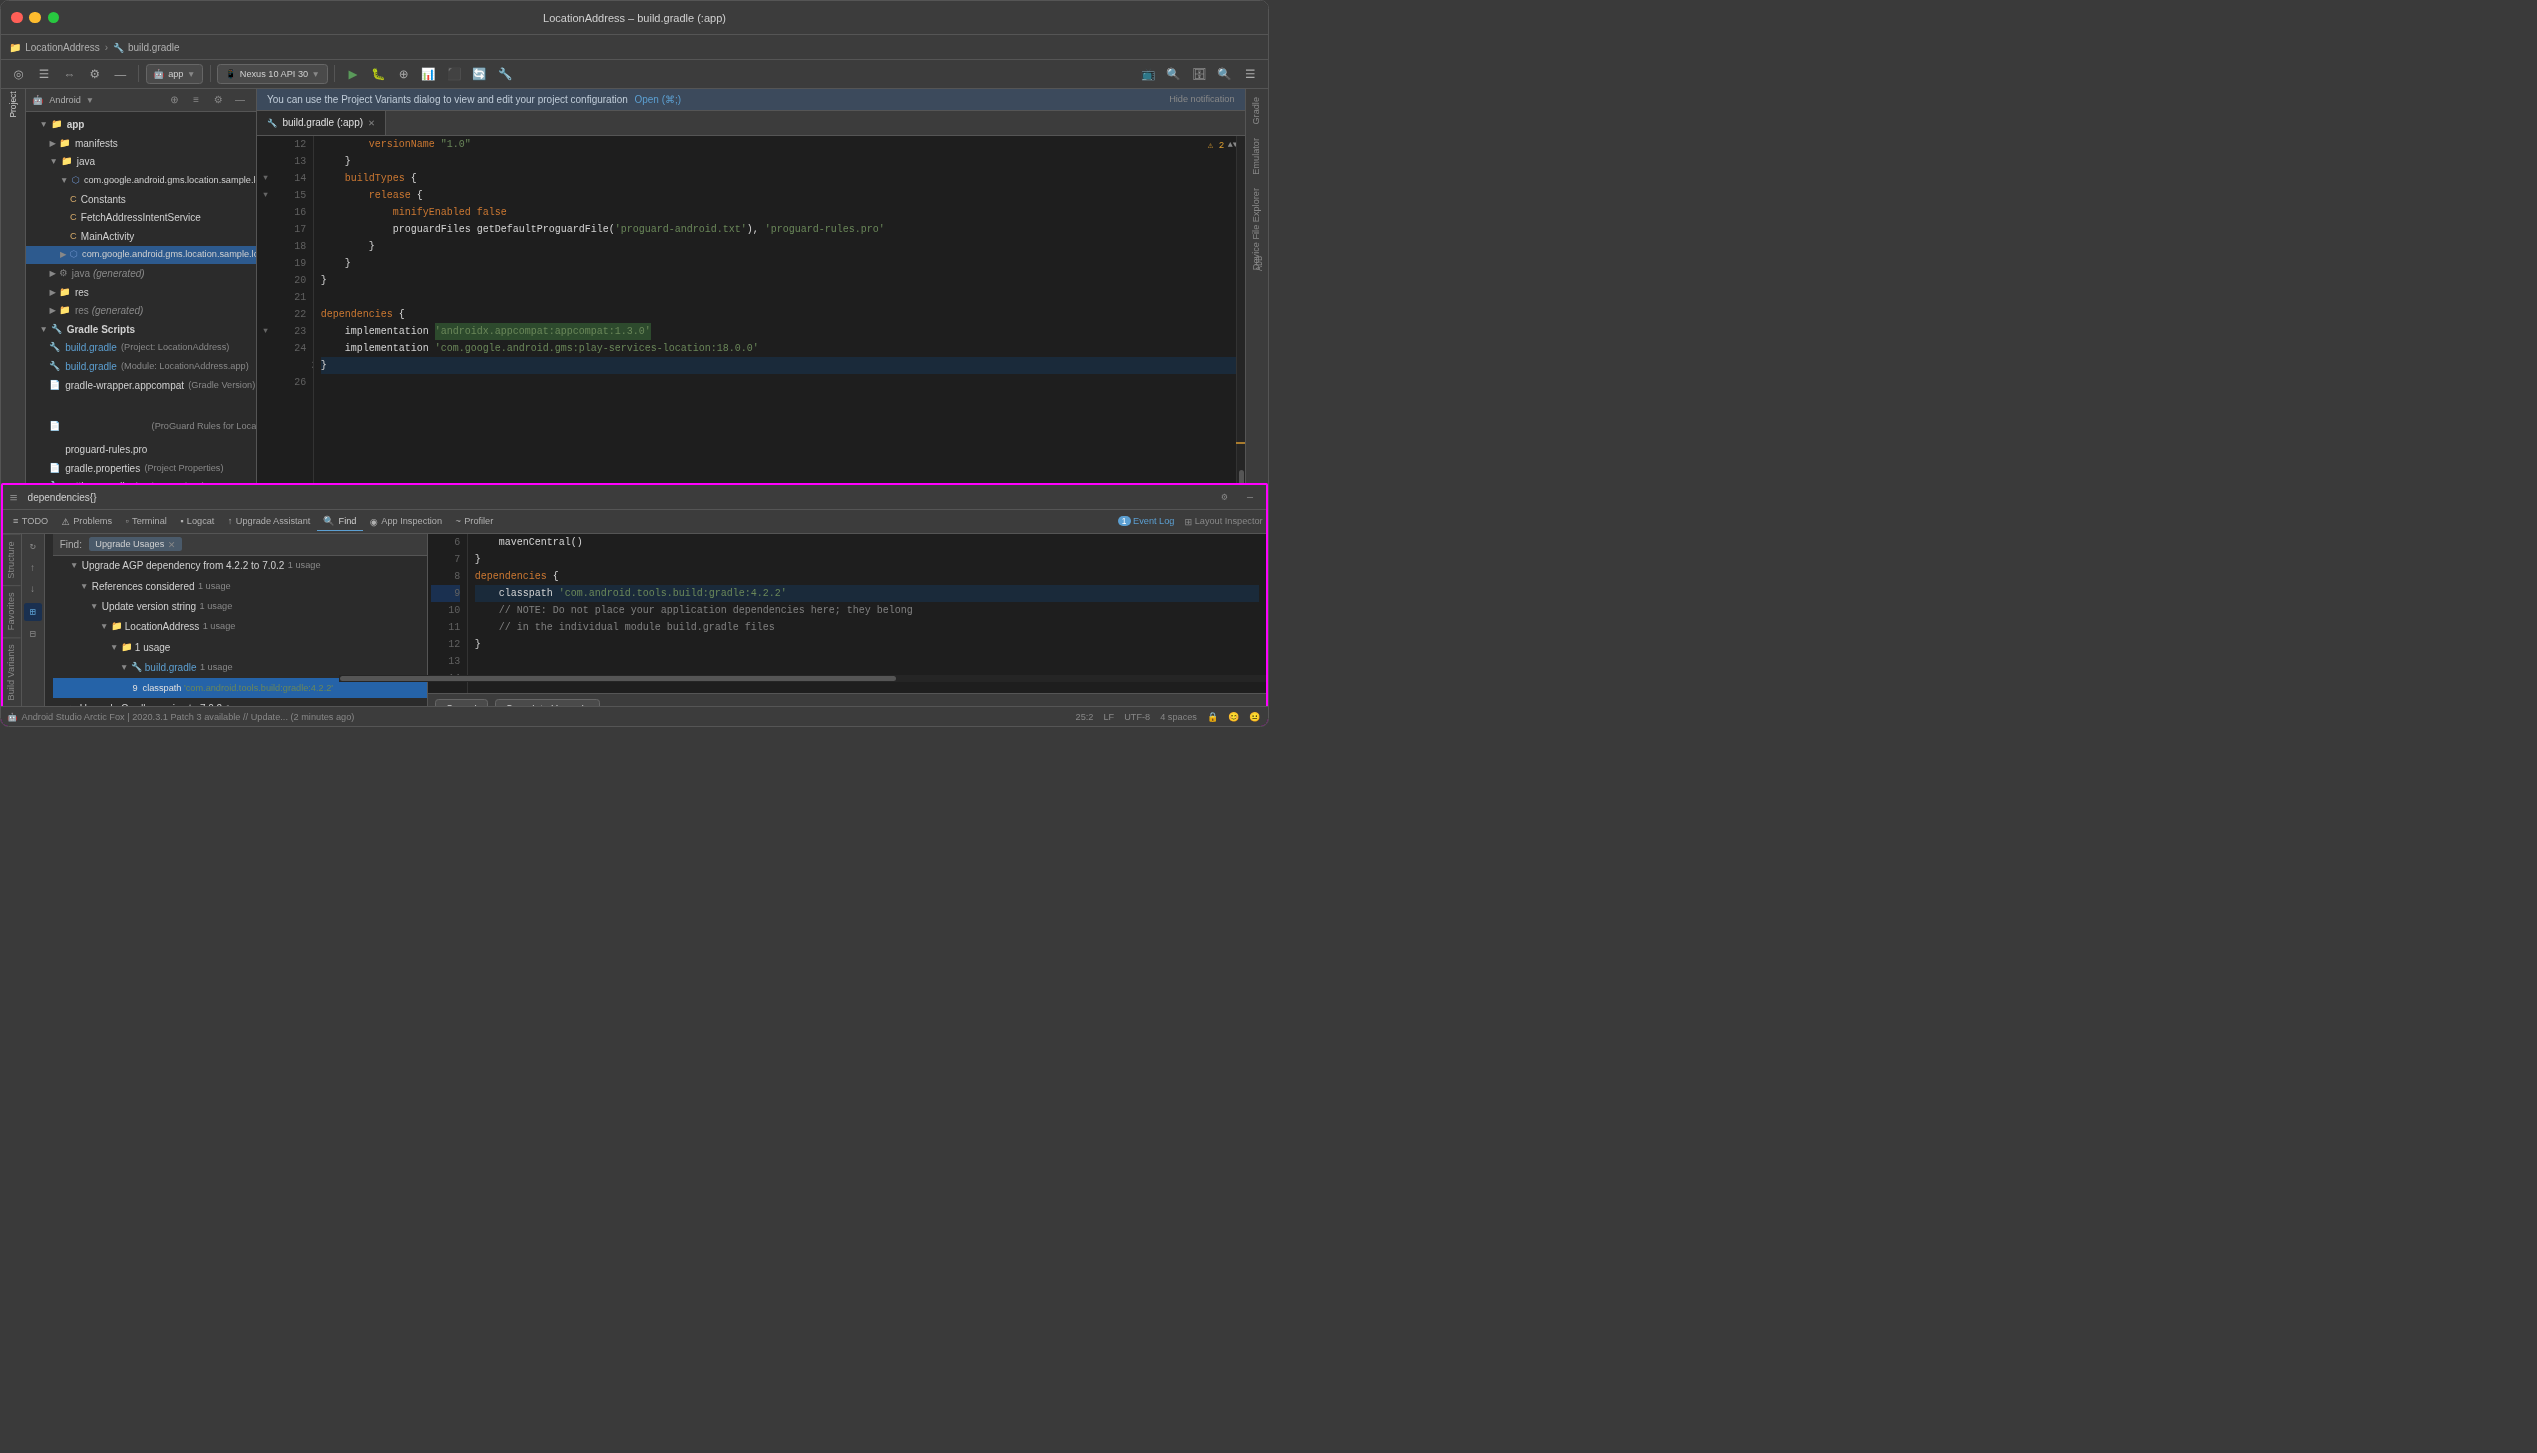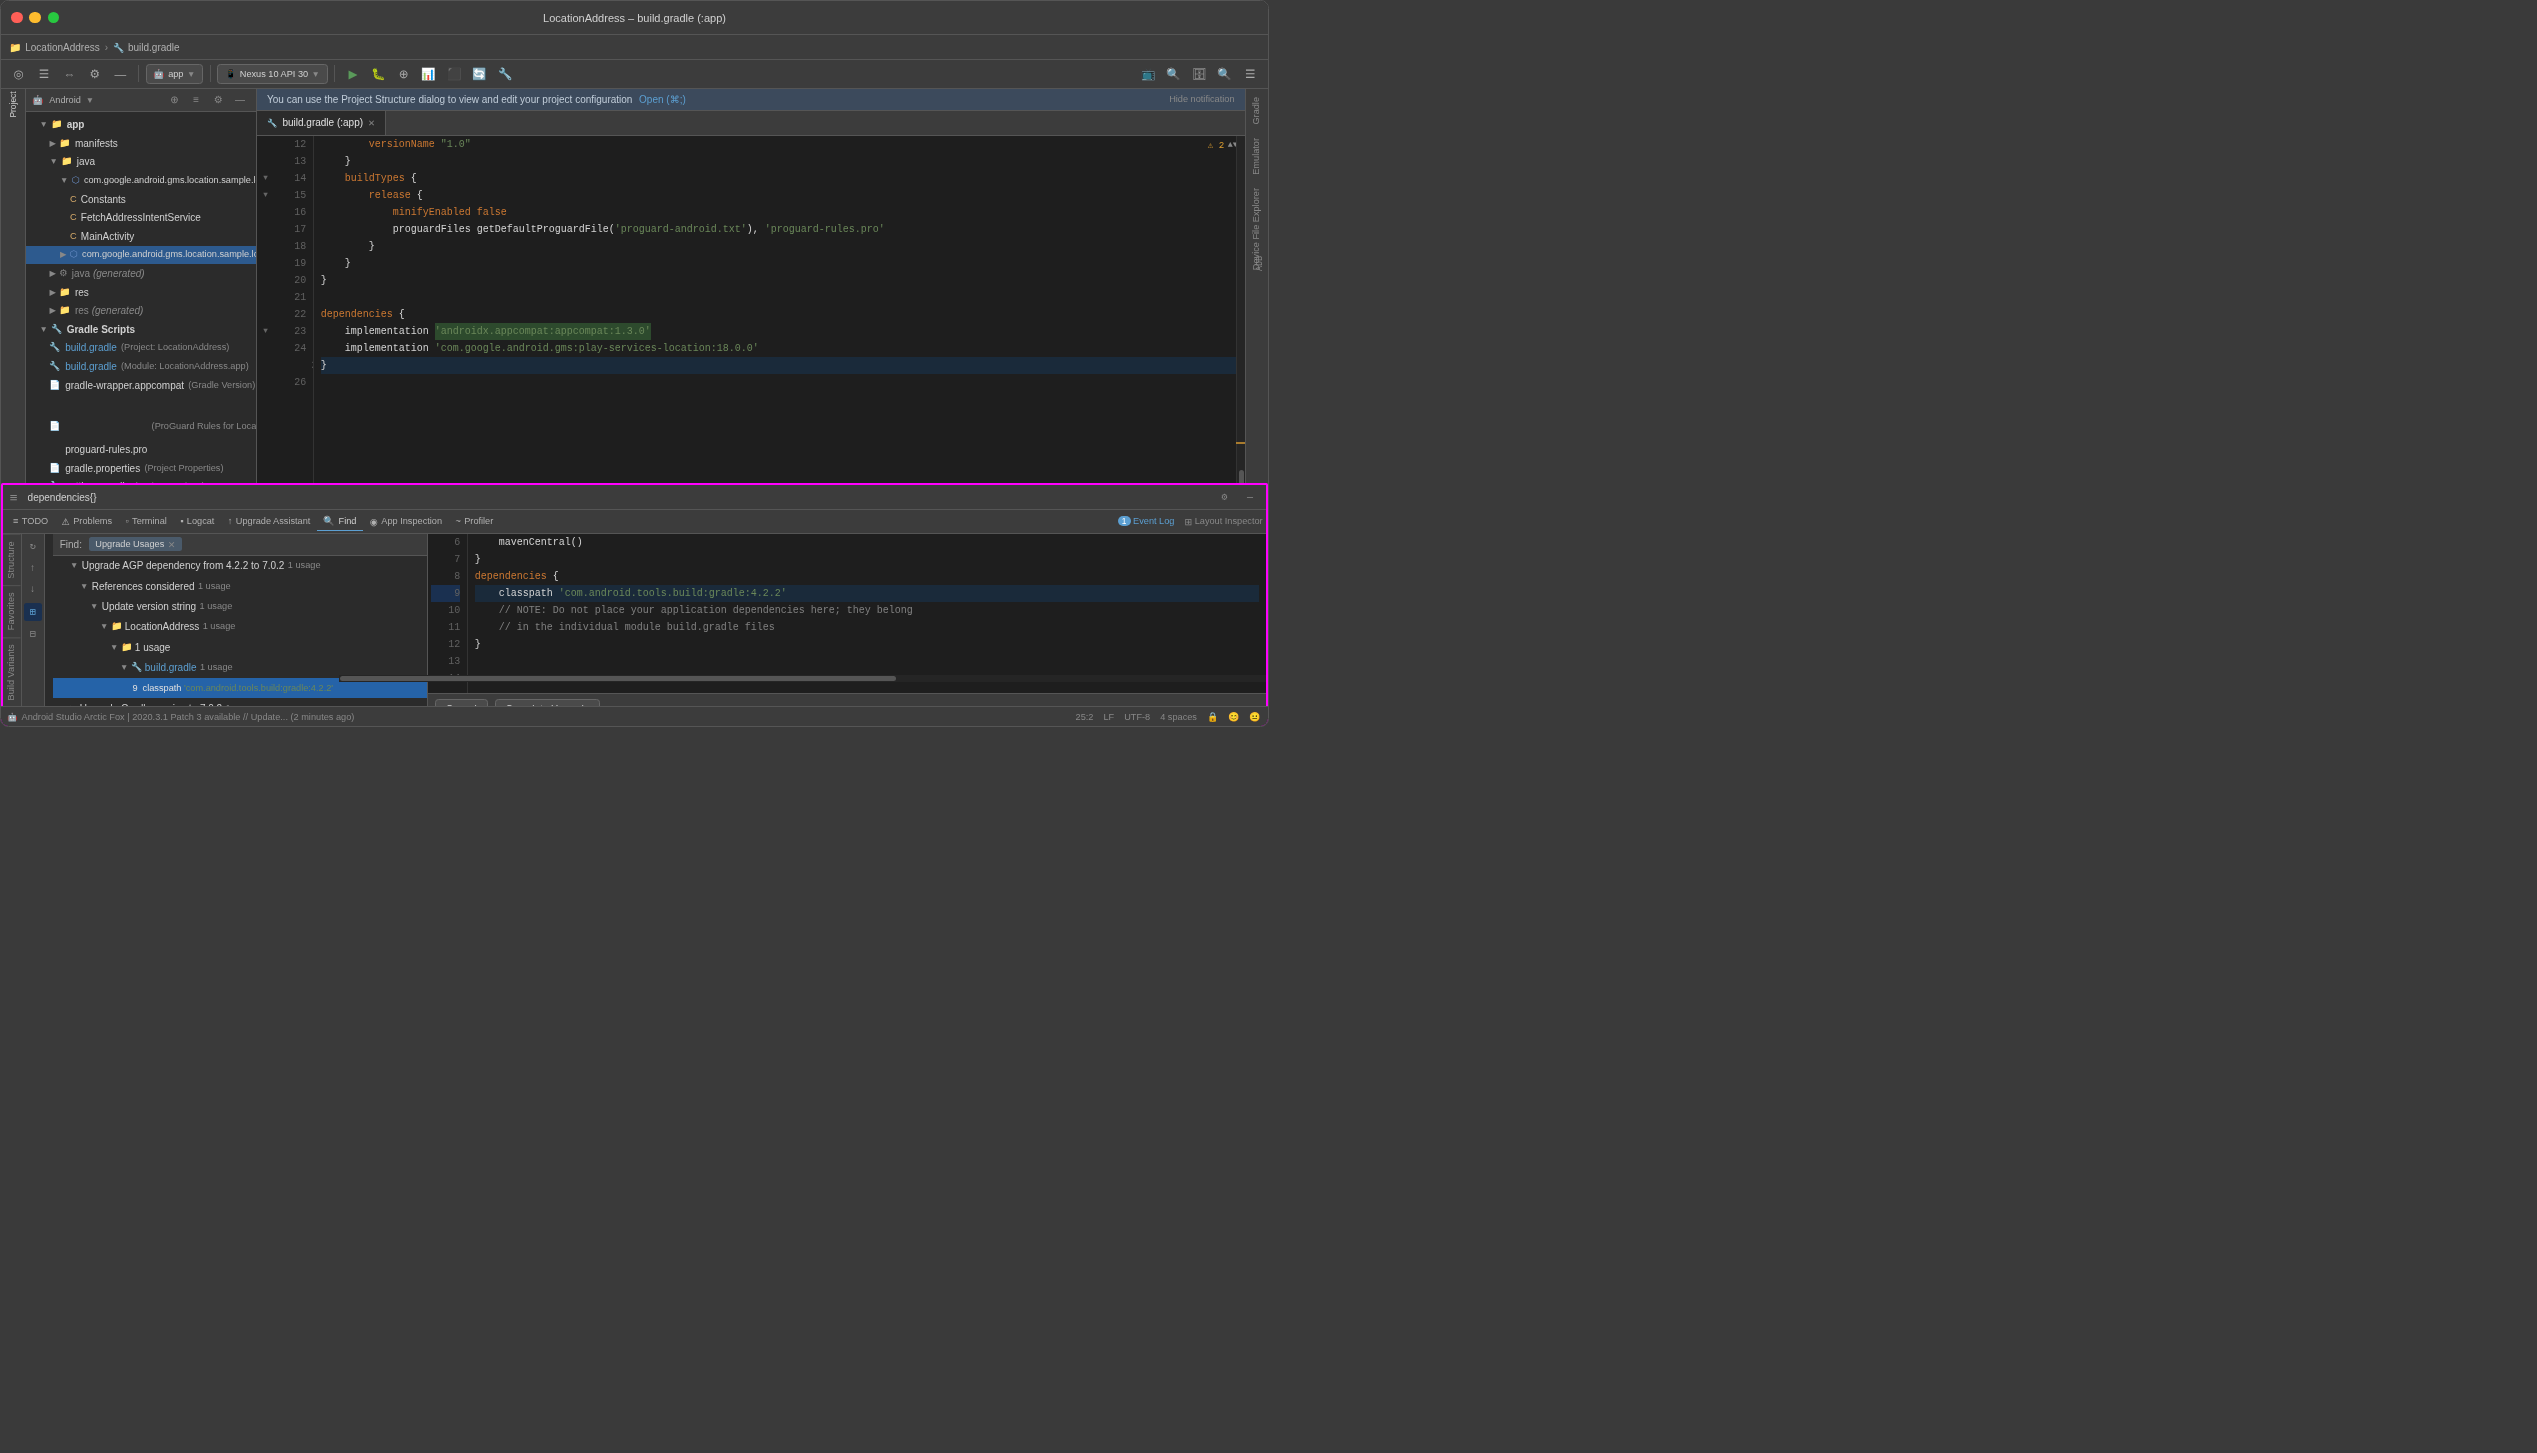--- a/index.html
+++ b/index.html
@@ -713,21 +713,21 @@
           <span style="color:#aaa; font-size:9.2px;">🔧</span>
           <span style="margin-left:2.5px;">settings.gradle</span>
           <span style="color:#888; margin-left:2.5px; font-size:9.2px;">(Project Settings)</span>
         </div>
       </div>
     </div>
 
     <div class="editor-area">
 
       <div class="notification-bar">
-        <span>You can use the Project Structure dialog to view and edit your project configuration</span>
+        <span>You can use the Project Variants dialog to view and edit your project configuration</span>
         <a class="notif-link">Open (⌘;)</a>
         <span class="notif-dismiss">Hide notification</span>
       </div>
 
       <div class="tab-bar">
         <div class="tab active">
           <span style="color:#aaa; font-size:8.4px;">🔧</span>
           <span>build.gradle (:app)</span>
           <span class="tab-close">✕</span>
         </div>

